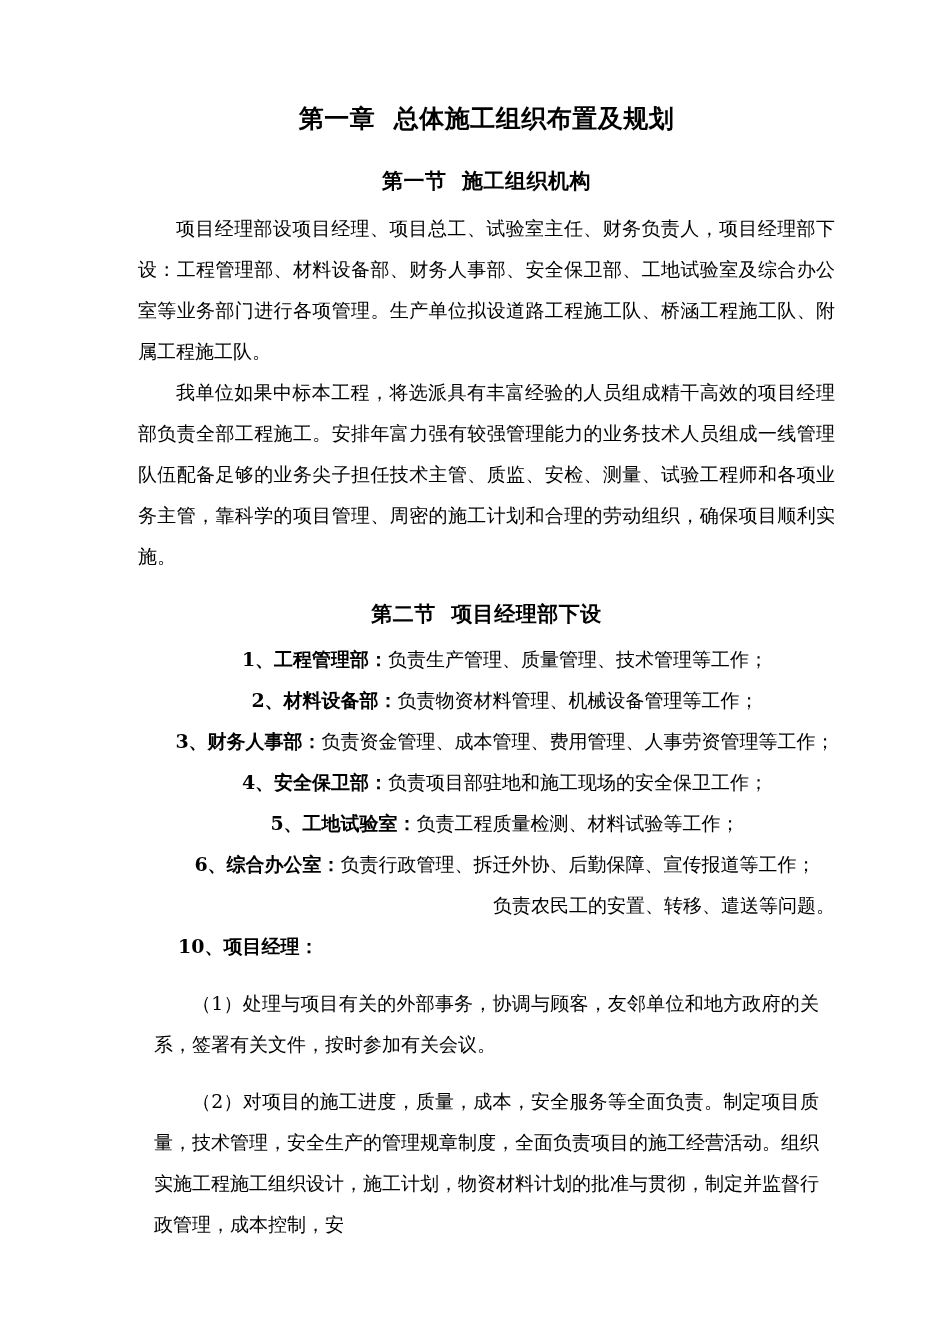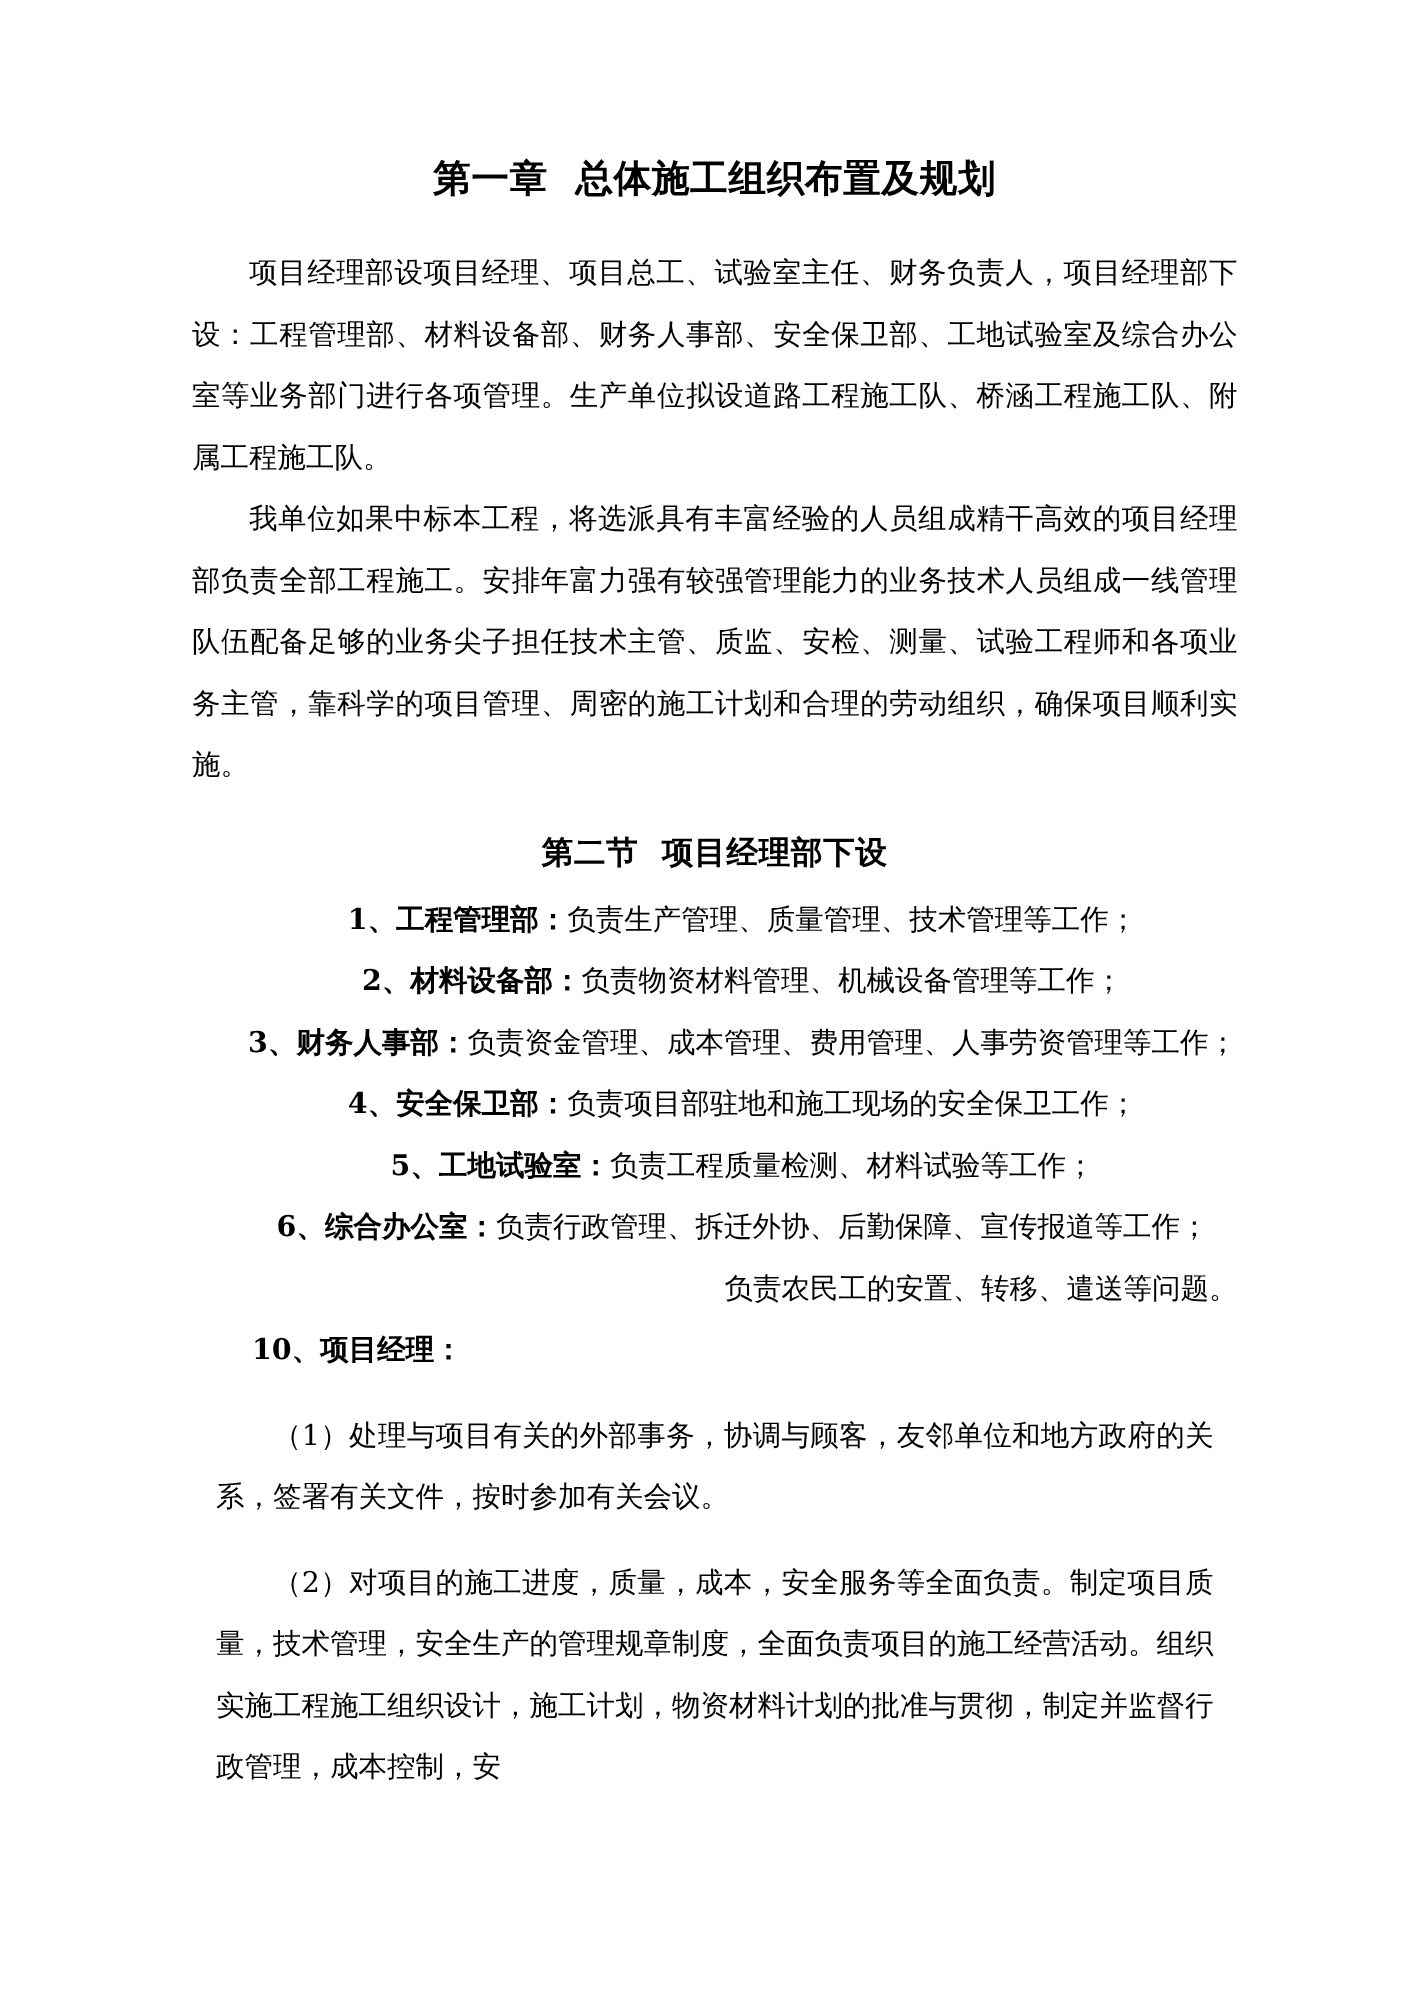--- a/index.html
+++ b/index.html
@@ -20,21 +20,21 @@
     position: absolute;
     left: 0;
     top: 0;
     width: 950px;
     height: 1344px;
     background: #ffffff;
   }
 
   .content {
     position: absolute;
-    left: 128px;
+    left: 138px;
     top: 98px;
     width: 697px;
   }
 
   
   .doc-title {
     font-size: 25px;
     font-weight: bold;
     text-align: center;
     line-height: 42px;
@@ -122,20 +122,21 @@
   }
 </style>
 </head>
 <body>
 
 <div class="page">
   <div class="content">
 
     <h1 class="doc-title">第一章  总体施工组织布置及规划</h1>
 
+    <h2 class="section-title">第一节  施工组织机构</h2>
 
     <p class="para">项目经理部设项目经理、项目总工、试验室主任、财务负责人，项目经理部下设：工程管理部、材料设备部、财务人事部、安全保卫部、工地试验室及综合办公室等业务部门进行各项管理。生产单位拟设道路工程施工队、桥涵工程施工队、附属工程施工队。</p>
 
     <p class="para">我单位如果中标本工程，将选派具有丰富经验的人员组成精干高效的项目经理部负责全部工程施工。安排年富力强有较强管理能力的业务技术人员组成一线管理队伍配备足够的业务尖子担任技术主管、质监、安检、测量、试验工程师和各项业务主管，靠科学的项目管理、周密的施工计划和合理的劳动组织，确保项目顺利实施。</p>
 
     <h2 class="section-title second">第二节  项目经理部下设</h2>
 
     <ul class="list">
       <li class="list-item">
         <span class="item-label">1、工程管理部：</span><span class="item-desc">负责生产管理、质量管理、技术管理等工作；</span>

